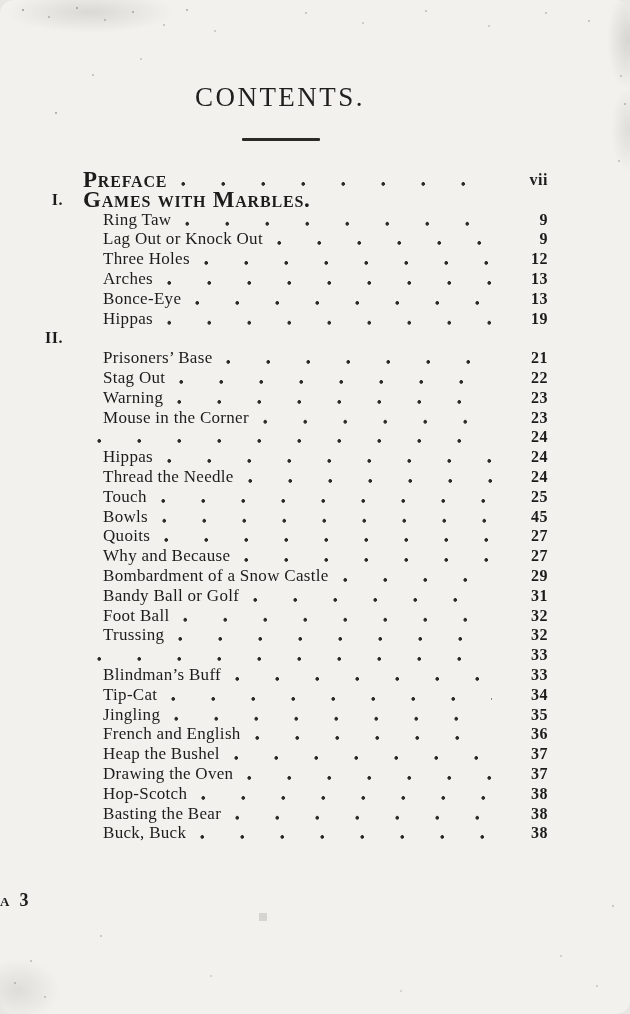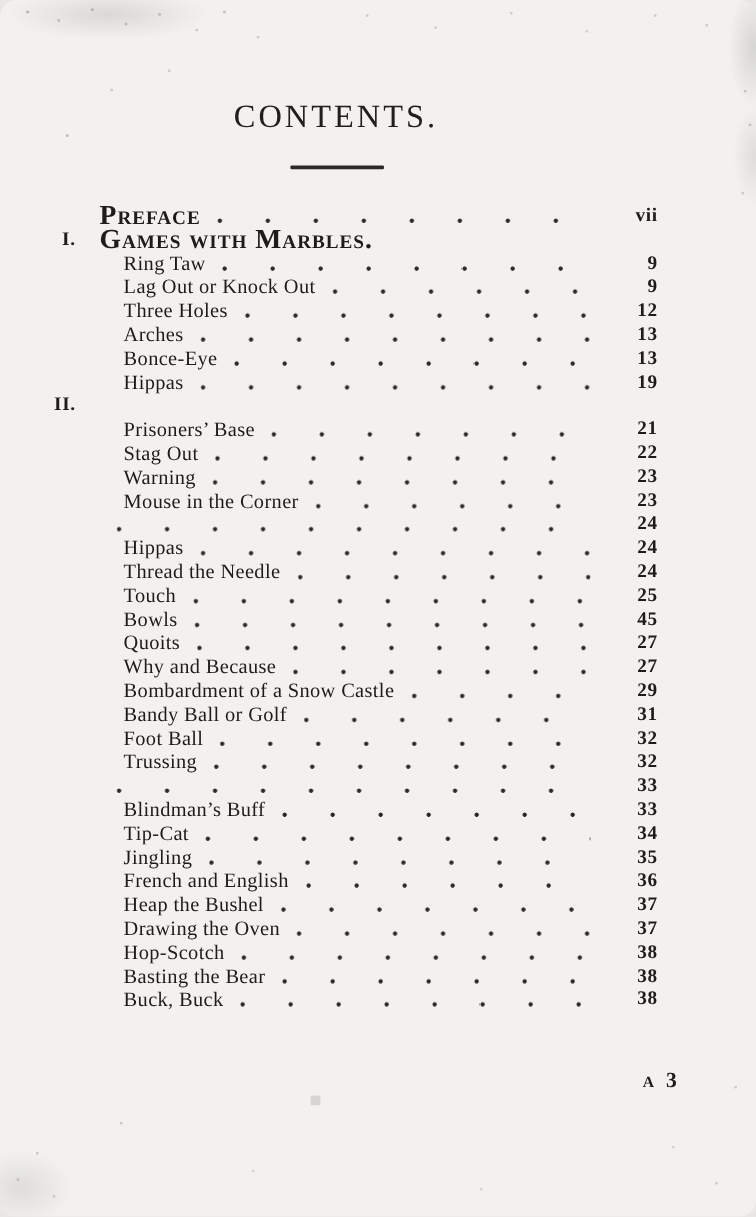--- a/index.html
+++ b/index.html
@@ -54,21 +54,21 @@
   .label{font-size:17px;letter-spacing:.3px;flex:none;}
   .label.hdr,.label.front{font-variant:small-caps;font-weight:700;font-size:23px;letter-spacing:.8px;}
   .row.entry .label{margin-left:20px;}
   .leader{
     flex:1;min-width:14px;margin:0 8px 0 14px;
     background-image:radial-gradient(circle at 2.2px 13.8px, #2b2a27 1.45px, rgba(43,42,39,0) 2.1px);
     background-size:40px 19.8px;background-repeat:repeat-x;
   }
   .pg{width:48px;flex:none;text-align:right;font-size:16px;font-weight:700;letter-spacing:.5px;}
   .sig{
-    position:absolute;top:890px;left:0;right:66px;text-align:right;
+    position:absolute;top:890px;left:0;right:66px;text-align:left;
     font-weight:700;color:#1d1c1a;
   }
   .sig .sig-letter{font-size:13px;letter-spacing:1px;margin-right:9px;}
   .sig .sig-number{font-size:18px;}
 </style>
 </head>
 <body>
 
 <div class="page">
   <div class="speckles"></div>

